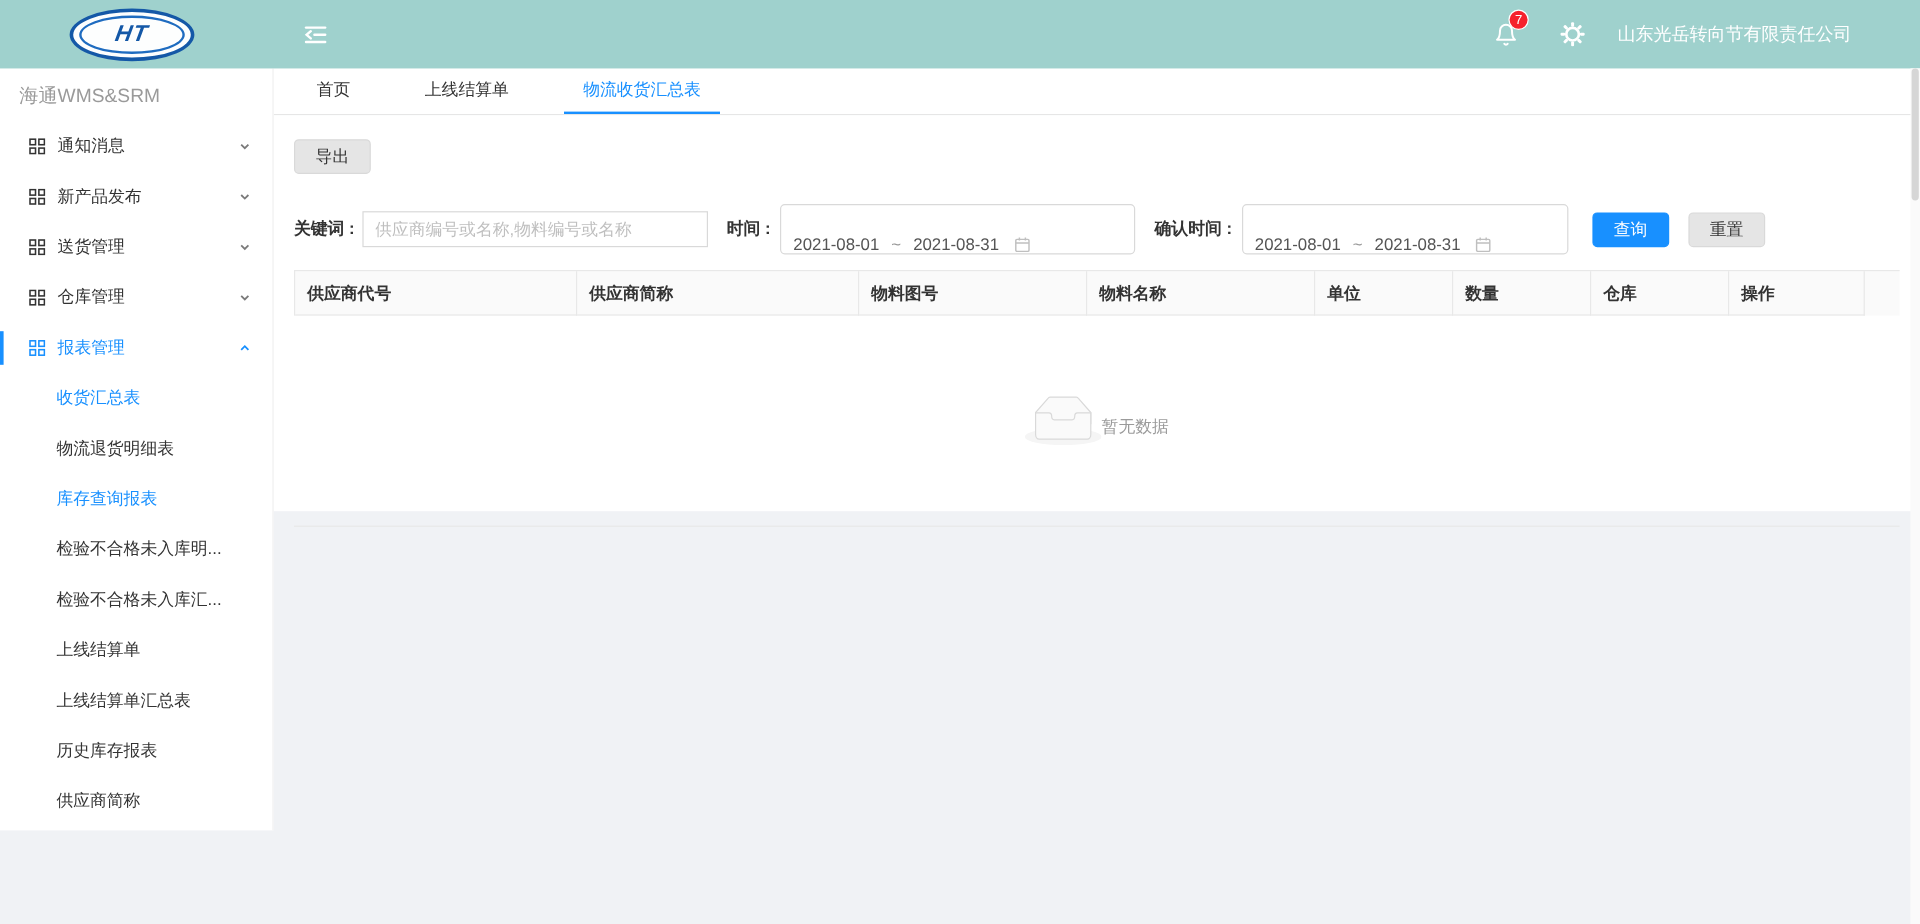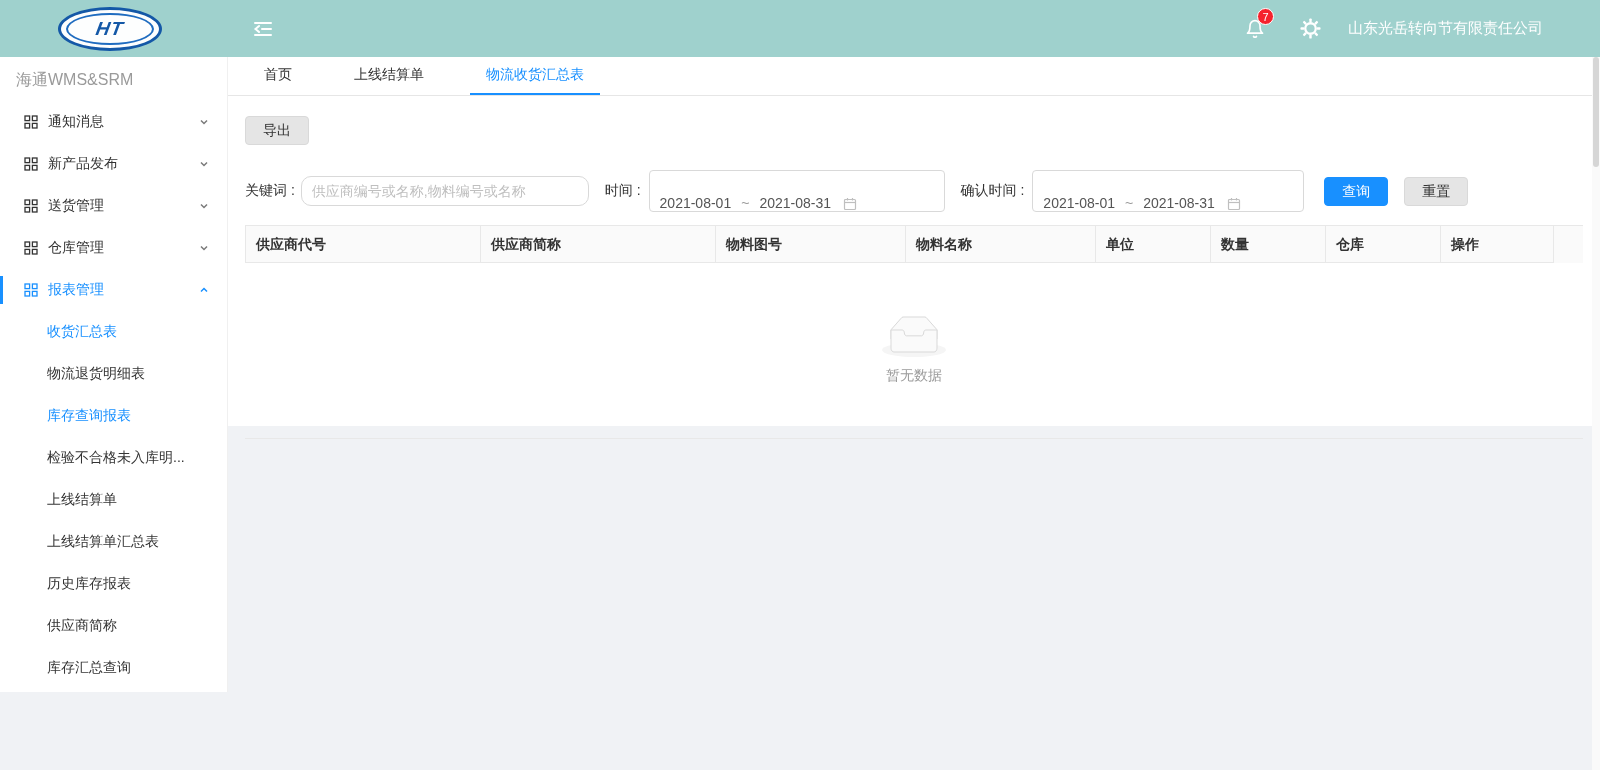--- a/index.html
+++ b/index.html
@@ -36,33 +36,33 @@
   .main{position:absolute;top:57px;left:228px;width:1372px;height:713px;background:#f0f2f5}
   .tabbar{height:39px;background:#fff;border-bottom:1px solid #e6e6e6;display:flex;align-items:stretch;padding-left:20px}
   .tab{display:flex;align-items:center;padding:11px 16px;margin-right:30px;color:#333;cursor:pointer;border-bottom:2px solid transparent}
   .tab.active{color:#1890ff;border-bottom-color:#1890ff}
 
   .content{background:#fff;padding:20px 17px 0;height:330px}
   .btn{display:inline-block;height:29px;line-height:27px;padding:0 17px;border:1px solid #d9d9d9;border-radius:4px;background:#e5e5e5;color:#333;font-size:14px;cursor:pointer}
   .btn.primary{background:#1890ff;border-color:#1890ff;color:#fff}
 
   .filter-row{margin-top:25px;display:flex;align-items:center;white-space:nowrap}
-  .f-label{font-weight:400;color:#333}
-  .kw-input{margin-left:6px;width:288px;height:30px;border:1px solid #d9d9d9;border-radius:10px;padding:0 10px;font-size:14px;color:#333;font-family:inherit;outline:none}
+  .f-label{font-weight:700;color:#333}
+  .kw-input{margin-left:6px;width:288px;height:30px;border:1px solid #d9d9d9;border-radius:0;padding:0 10px;font-size:14px;color:#333;font-family:inherit;outline:none}
   .kw-input::placeholder{color:#bfbfbf}
   .range{margin-left:8px;height:42px;border:1px solid #d9d9d9;border-radius:4px;display:flex;align-items:flex-end;padding:0 10px;color:#555;cursor:pointer;background:#fff}
   .range .sep{margin:0 10px;color:#999}
   .range .cal{margin-left:12px;display:flex}
   .ml16{margin-left:16px}
   .ml20{margin-left:20px}
 
   .table{margin-top:13px}
   .thead{display:grid;grid-template-columns:235px 235px 190px 190px 115px 115px 115px 113px;border-top:1px solid #e8e8e8;border-left:1px solid #e8e8e8;background:#fafafa}
   .th{height:37px;line-height:36px;padding:0 10px;font-weight:600;color:#333;border-right:1px solid #e8e8e8;border-bottom:1px solid #e8e8e8;overflow:hidden}
-  .tbody{height:176px;border-bottom:1px solid #e8e8e8;display:flex;flex-direction:column;align-items:center;justify-content:center}
+  .tbody{height:176px;border-bottom:1px solid #e8e8e8;display:flex;flex-direction:row;align-items:center;justify-content:center}
   .empty-text{margin-top:10px;color:#9b9b9b}
 
   
   .scrollbar{position:absolute;top:57px;right:0;width:8px;height:713px;background:#fafafa;z-index:30}
   .scroll-thumb{position:absolute;top:0;left:1px;width:6px;height:110px;border-radius:3px;background:#d6d6d6}
 </style>
 </head>
 <body>
 
 <header class="header">
@@ -204,20 +204,23 @@
       <div class="sub-item">
           <span>物流退货明细表</span>
         </div>
       <div class="sub-item blue">
           <span>库存查询报表</span>
         </div>
       <div class="sub-item">
           <span>检验不合格未入库明...</span>
         </div>
       <div class="sub-item">
+          <span>检验不合格未入库汇...</span>
+        </div>
+      <div class="sub-item">
           <span>上线结算单</span>
         </div>
       <div class="sub-item">
           <span>上线结算单汇总表</span>
         </div>
       <div class="sub-item">
           <span>历史库存报表</span>
         </div>
       <div class="sub-item">
           <span>供应商简称</span>

